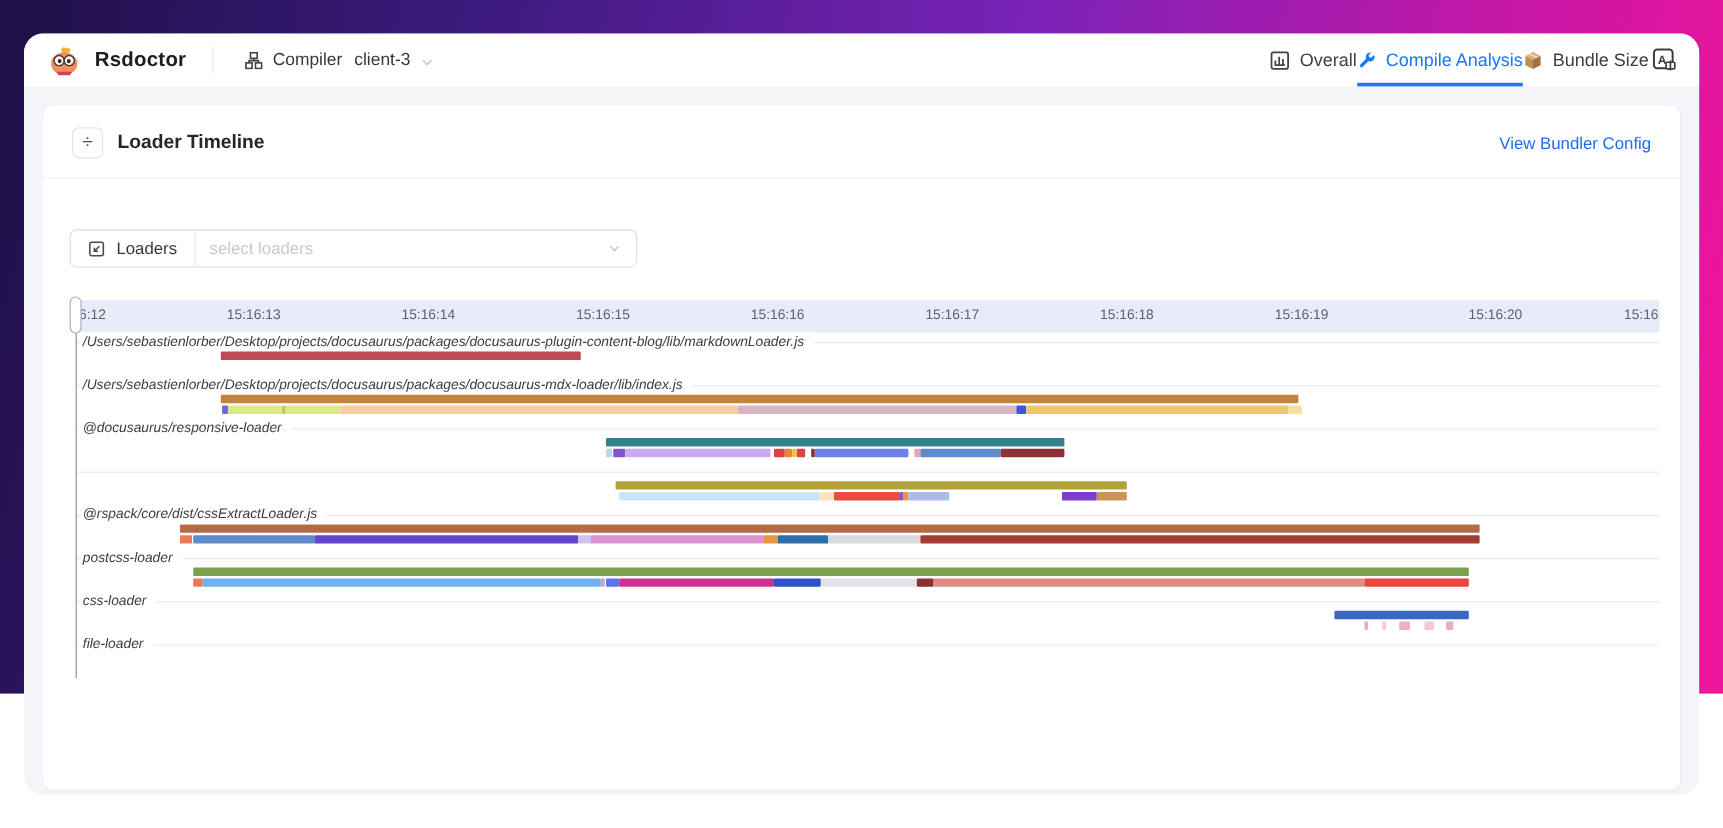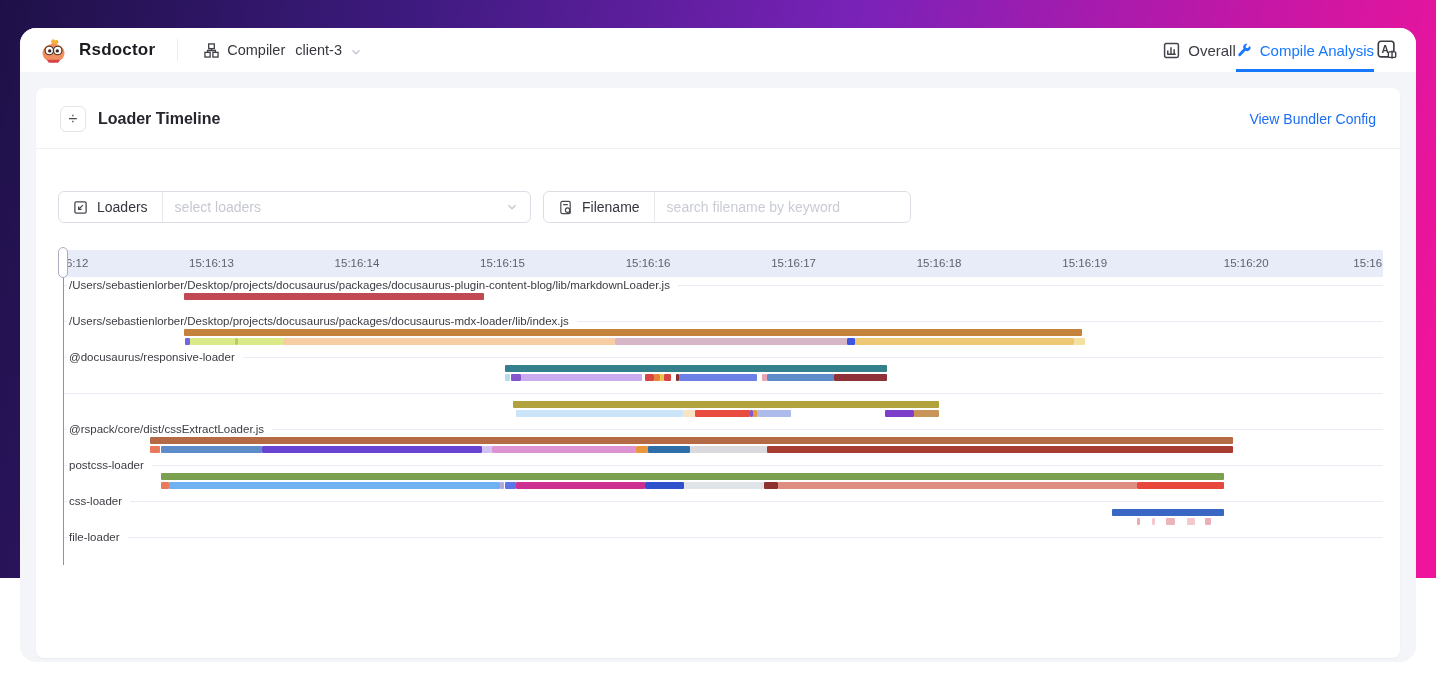--- a/index.html
+++ b/index.html
@@ -51,21 +51,21 @@
   .chev { margin-right:12px; flex:0 0 auto; }
   
   .timeline { position:relative; margin:27px 0 0 27px; width:1320px; }
   .t-axis { position:relative; height:27px; background:#e8ecf9; overflow:hidden; border-radius:1px; }
   .t-axis .tick { position:absolute; top:0; line-height:27px; font-size:11.5px; color:#5c6170;
     transform:translateX(-50%); white-space:nowrap; }
   .vline { position:absolute; left:0; top:0; bottom:0; width:1px; background:#8f93a2; z-index:3; }
   .brush { position:absolute; left:-5px; top:-3px; width:10px; height:31px; background:#fff;
     border:1px solid #a9adbd; border-radius:5px; z-index:4; }
   .t-rows { position:relative; }
-  .trow { position:relative; height:36px; }
+  .trow { position:relative; height:36px;font-style:italic; }
   .trow::before { content:""; position:absolute; left:0; right:0; top:8px; border-top:1px solid #e9ebf6; }
   .rlabel { position:relative; z-index:2; display:inline-block; background:#fff; margin-left:4px;
     padding:2px 8px 0 2px; font-size:11.5px; color:#3a3a42; line-height:13px; max-width:96%;
     white-space:nowrap; overflow:hidden; }
   .lane { position:absolute; left:0; right:0; height:7px; }
   .lane.l0 { top:16px; } .lane.l1 { top:24.5px; }
   .seg { position:absolute; top:0; height:100%; border-radius:1px; min-width:2px; }
   svg { display:block; }
 </style>
 </head>
@@ -117,20 +117,31 @@
           </span>
           <span>Overall</span>
         </span>
         <span class="nav-item active">
           <span>
             <svg width="16" height="16" viewBox="0 0 24 24" fill="#1677ff">
               <path d="M21.7 7.1a5.4 5.4 0 0 1-7.5 6.2L7 20.5a2.1 2.1 0 0 1-3-3l7.2-7.2a5.4 5.4 0 0 1 6.2-7.5l-3.1 3.1.6 2.7 2.7.6 3.1-3.1z"></path>
             </svg>
           </span>
           <span>Compile Analysis</span>
+        </span>
+        <span class="nav-item">
+          <span>
+            <svg width="17" height="17" viewBox="0 0 24 24">
+              <path d="M12 2 L21 6.5 L12 11 L3 6.5 Z" fill="#dfae79"></path>
+              <path d="M3 6.5 L12 11 V22 L3 17.5 Z" fill="#c08e54"></path>
+              <path d="M21 6.5 L12 11 V22 L21 17.5 Z" fill="#a2713f"></path>
+              <path d="M8.7 3.6 L17.7 8.1 L15.9 9 L6.9 4.5 Z" fill="#f2e3c9"></path>
+            </svg>
+          </span>
+          <span>Bundle Size</span>
         </span>
         <span class="lang-btn">
           <svg width="22" height="22" viewBox="0 0 24 24">
             <rect x="2.5" y="2.5" width="17" height="17" rx="3" fill="none" stroke="#3c3c44" stroke-width="1.8"></rect>
             <text x="10" y="15.5" font-size="11" font-weight="bold" fill="#3c3c44" text-anchor="middle" font-family="Liberation Sans, sans-serif">A</text>
             <rect x="13.5" y="14" width="8" height="6" rx="1" fill="#ffffff" stroke="#3c3c44" stroke-width="1.5"></rect>
             <line x1="17.5" y1="12.5" x2="17.5" y2="21.5" stroke="#3c3c44" stroke-width="1.5"></line>
           </svg>
         </span>
       </div>
@@ -156,34 +167,20 @@
               </span>
               <span>Loaders</span>
             </span>
             <span class="field">select loaders</span>
             <span class="chev">
               <svg width="12" height="12" viewBox="0 0 12 12" fill="none" stroke="#c3c7d1" stroke-width="1.4">
                 <path d="M2.5 4.2 L6 7.8 L9.5 4.2"></path>
               </svg>
             </span>
           </div>
-          <div class="igroup g-filename">
-            <span class="addon">
-              <span>
-                <svg width="15" height="15" viewBox="0 0 16 16" fill="none" stroke="#4a4a52" stroke-width="1.3">
-                  <rect x="3" y="1.5" width="10" height="13" rx="1.5"></rect>
-                  <path d="M5.5 5 H10.5"></path>
-                  <circle cx="10.2" cy="10.8" r="2.3"></circle>
-                  <path d="M11.9 12.5 L13.4 14"></path>
-                </svg>
-              </span>
-              <span>Filename</span>
-            </span>
-            <input placeholder="search filename by keyword" style="">
-          </div>
         </div>
 
         <div class="timeline">
           <div class="t-axis" id="axis">
               <span class="tick" style="left: 0.220507%;">15:16:12</span>
               <span class="tick" style="left: 11.2459%;">15:16:13</span>
               <span class="tick" style="left: 22.2712%;">15:16:14</span>
               <span class="tick" style="left: 33.2966%;">15:16:15</span>
               <span class="tick" style="left: 44.3219%;">15:16:16</span>
               <span class="tick" style="left: 55.3473%;">15:16:17</span>

